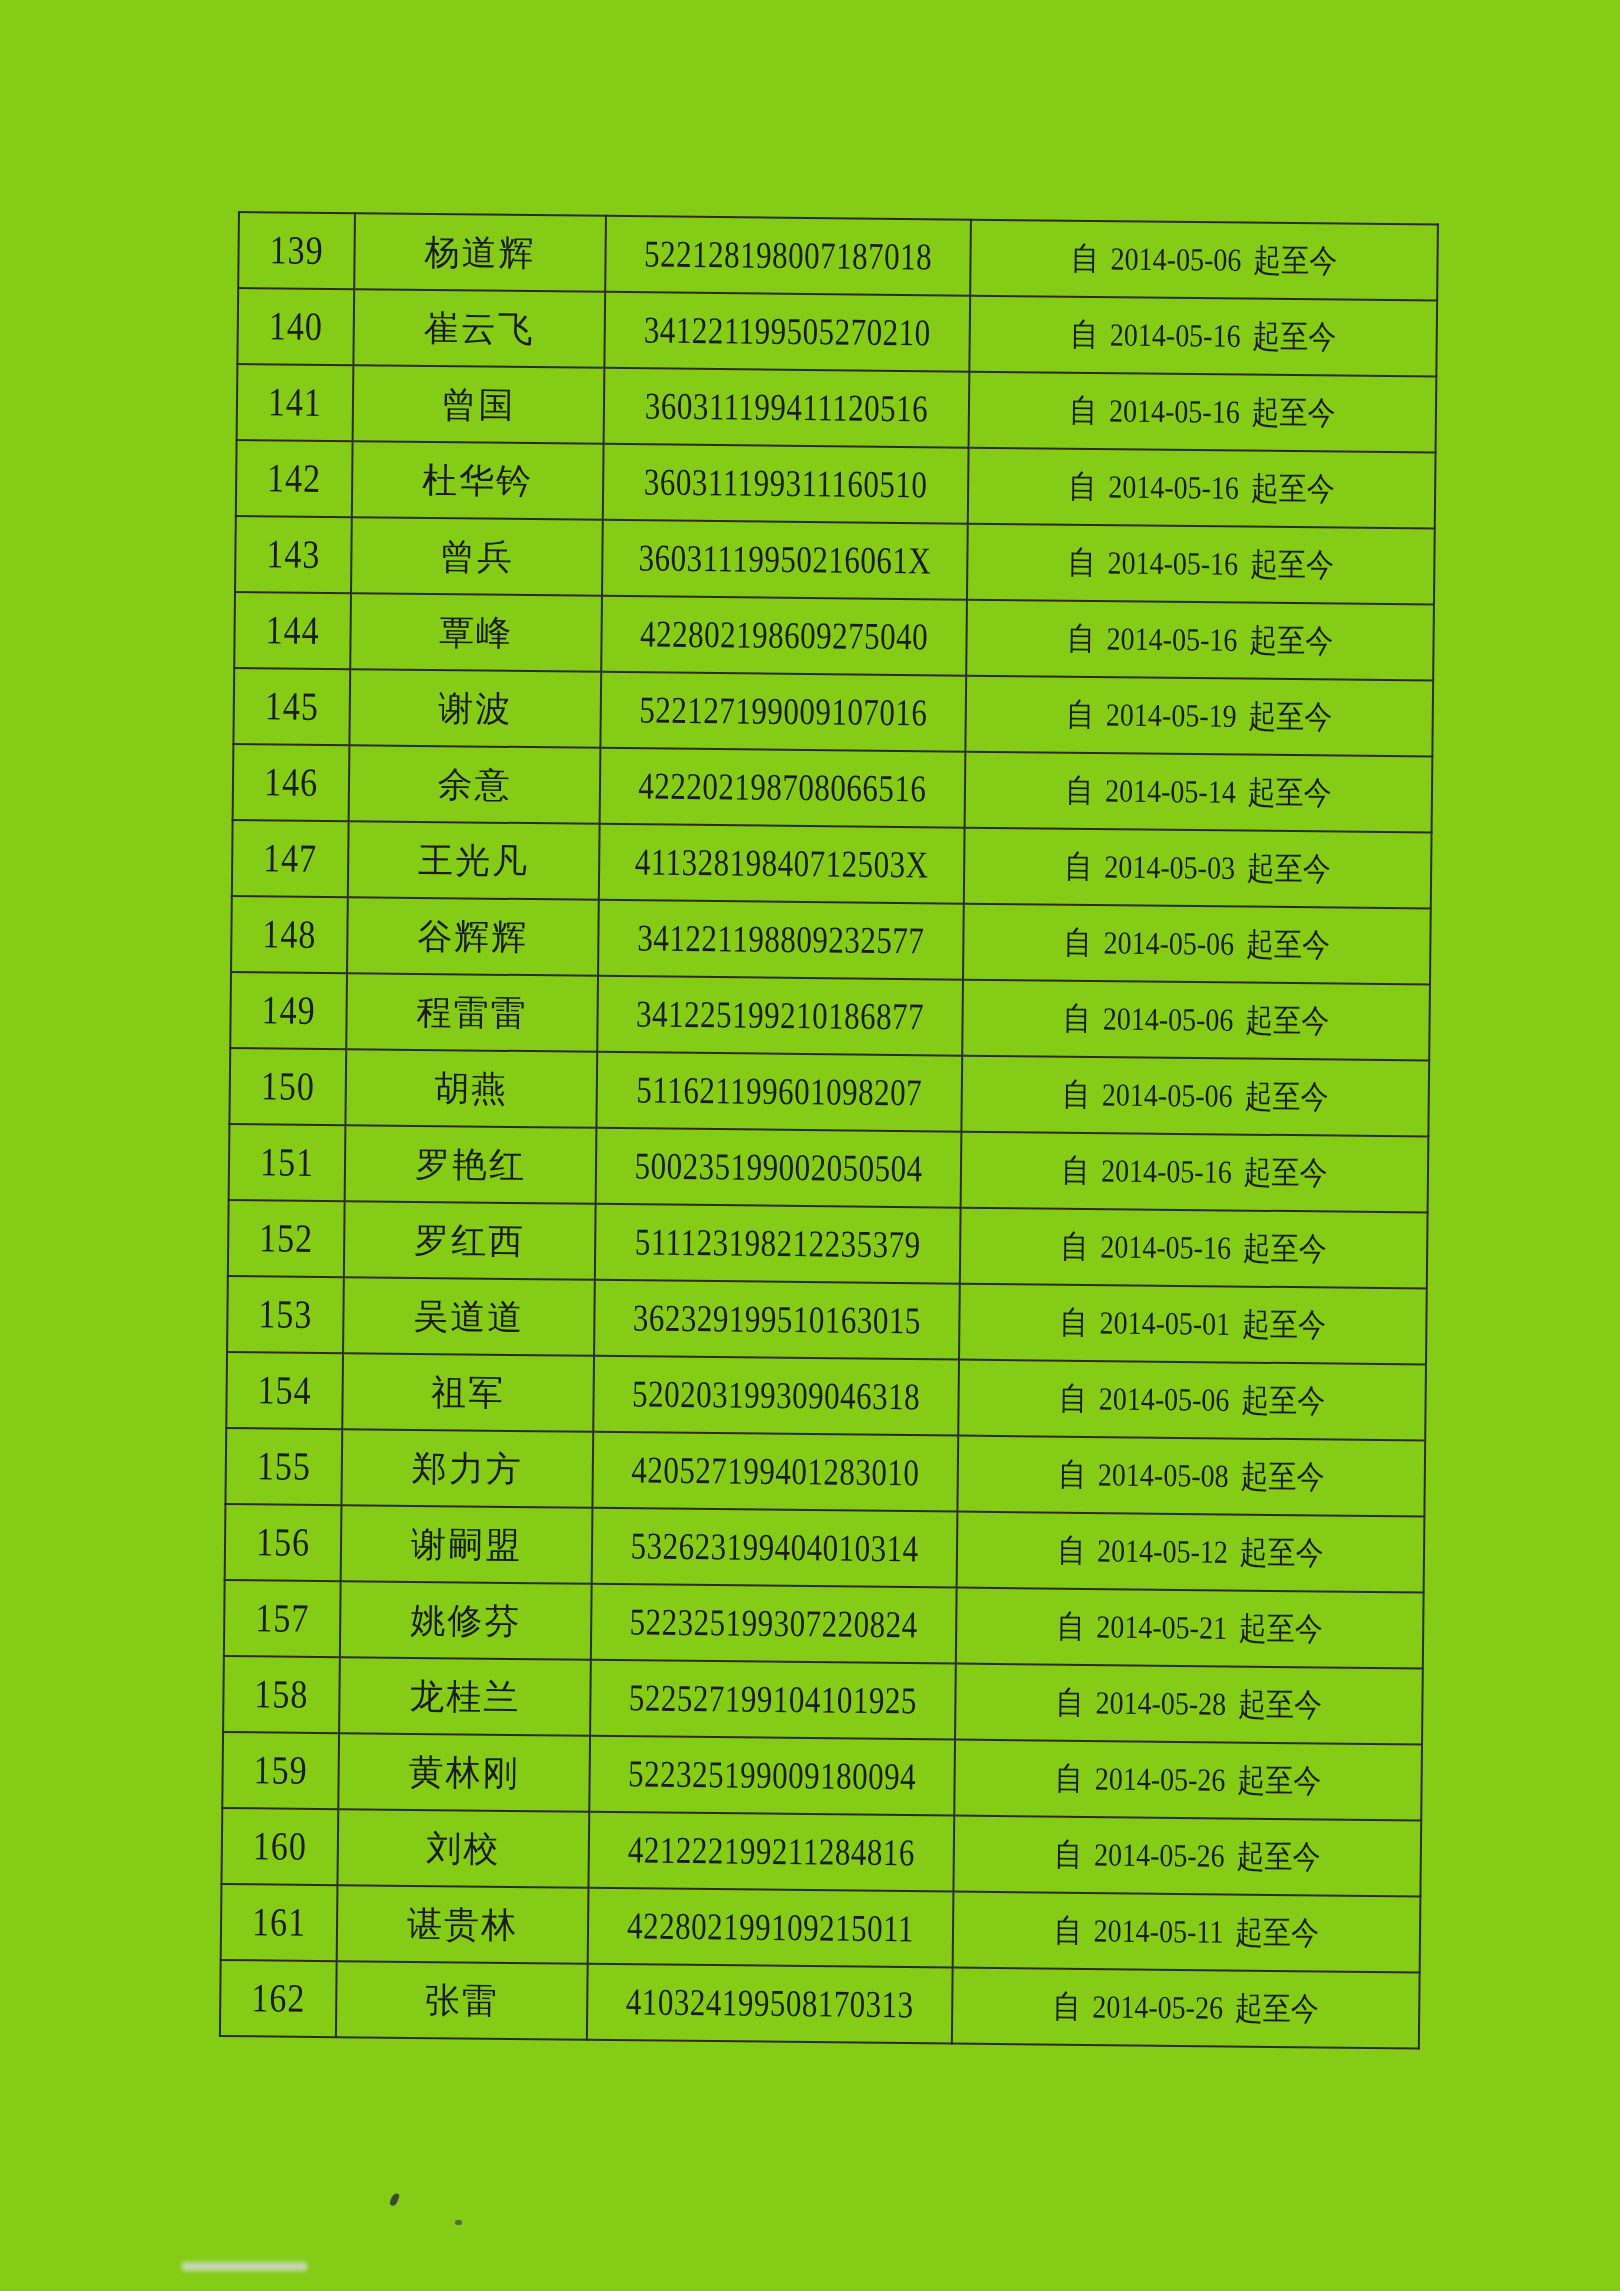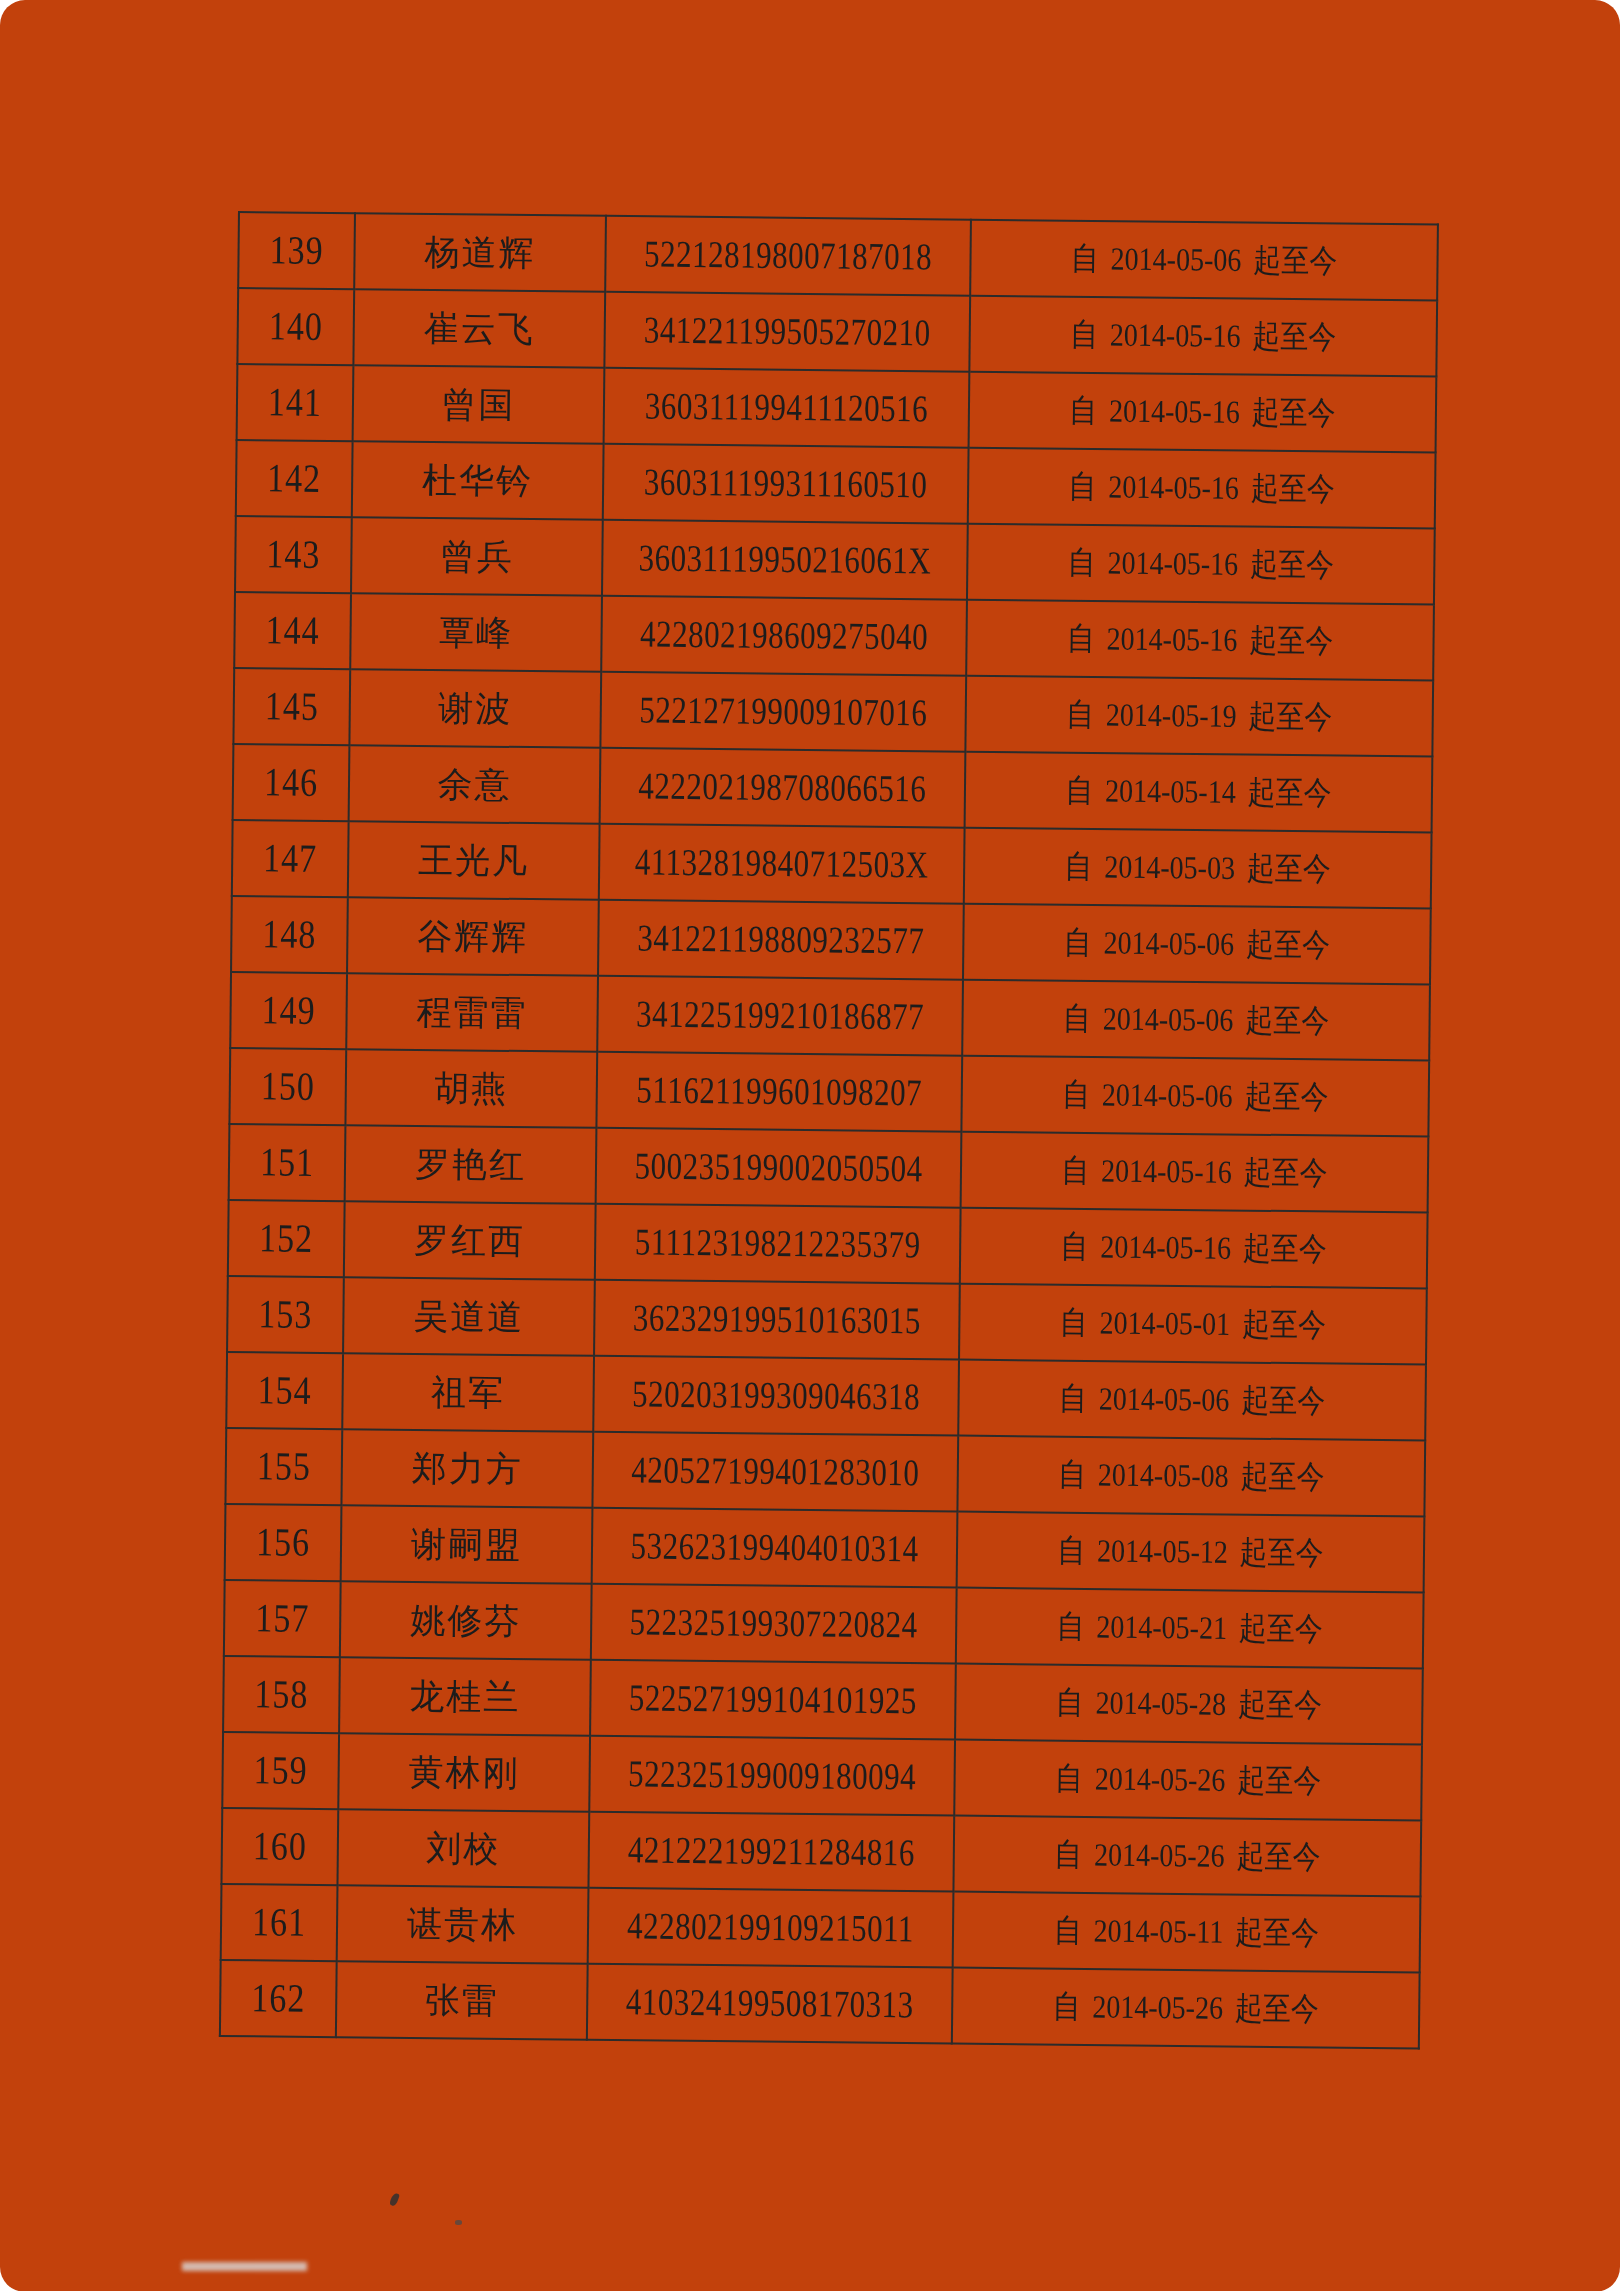--- a/index.html
+++ b/index.html
@@ -4,25 +4,24 @@
 <style>
   html, body {
     margin: 0;
     padding: 0;
     background: #ffffff;
   }
   .page {
     position: relative;
     width: 1620px;
     height: 2292px;
-    background: #c2410c;
+    background: #84cc16;
     overflow: hidden;
     font-family: "Liberation Serif", "DejaVu Serif", serif;
     color: #1d1d1d;
-    border-radius: 25px;
   }
   .table-wrap {
     position: absolute;
     left: 238px;
     top: 211px;
     width: 1198px;
     transform: rotate(0.6deg);
     transform-origin: 0 0;
   }
   table.roster {

